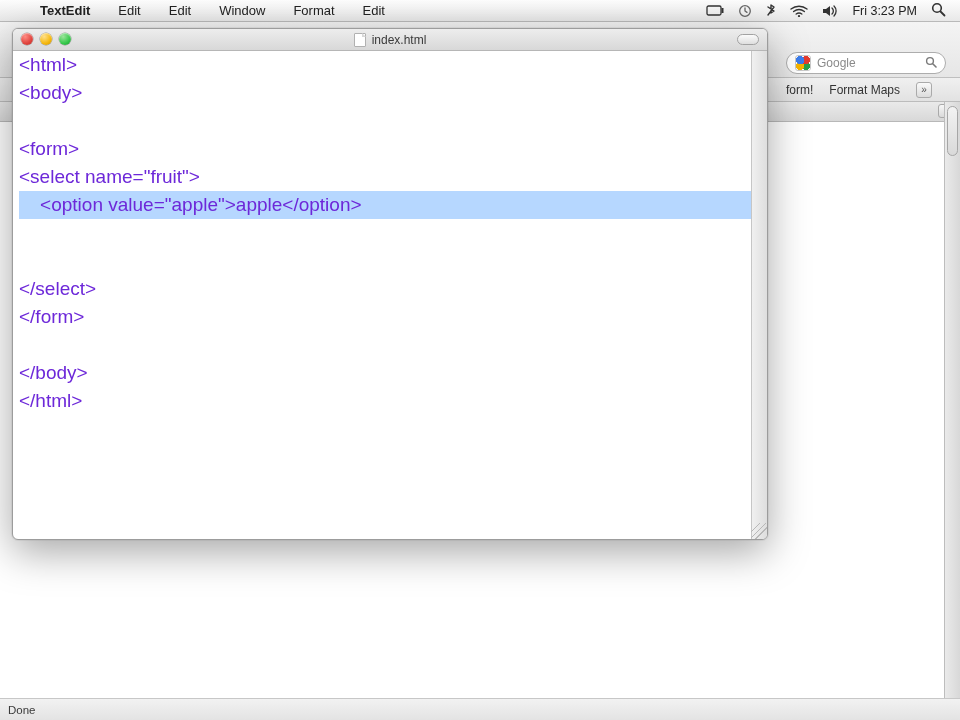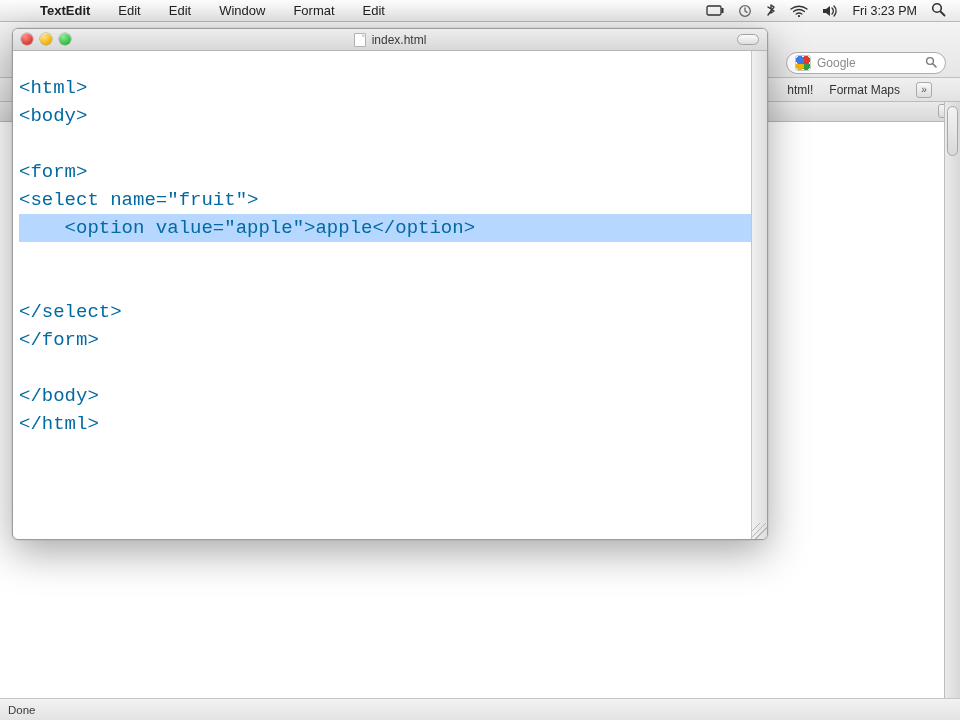--- a/index.html
+++ b/index.html
@@ -101,24 +101,23 @@
   .tl { width:12px;height:12px;border-radius:50%; box-shadow: inset 0 1px 1px rgba(255,255,255,.45), 0 0 0 0.5px rgba(0,0,0,.35);}
   .tl.red{background:radial-gradient(circle at 35% 30%, #ff8b82, #e0443e 60%, #b92e28);}
   .tl.yel{background:radial-gradient(circle at 35% 30%, #ffe08a, #f5b70c 60%, #c78f05);}
   .tl.grn{background:radial-gradient(circle at 35% 30%, #9be49a, #34c84a 60%, #1f8e30);}
   .lozenge{position:absolute; right:8px; top:5px; width:22px; height:11px; border:1px solid #a2a2a2; border-radius:6px; background:linear-gradient(#fbfbfb,#dedede);}
   .titlebar .title{margin:0 auto; font-size:12px; color:#3a3a3a; display:flex; align-items:center; gap:6px;}
   .doc-icon{width:12px;height:14px; background:#fff; border:1px solid #b1b1b1; border-radius:1px; position:relative;}
   .doc-icon::after{content:""; position:absolute; right:-1px; top:-1px; width:0; height:0; border-left:4px solid #d8d8d8; border-top:4px solid transparent;}
   .editor{
     position:absolute; inset:22px 16px 2px 6px; overflow:hidden;
-    font-family: Liberation Mono, monospace;
-    font-size: 19px; line-height: 28px; color:#0369a1;
+    font-family: Liberation Sans, sans-serif;
+    font-size: 19px; line-height: 28px; color:#6d28d9;
     white-space: pre;
-    margin-top: 23px;
   }
   .editor .line{display:block;}
   .editor .sel{
     display:block; background:#b6d7ff; margin-right:-10px; 
   }
   .window .wscroll{
     position:absolute; right:0; top:22px; bottom:0; width:16px;
     background:linear-gradient(90deg,#f0f0f0,#dedede);
     border-left:1px solid #c6c6c6;
   }
@@ -196,21 +195,21 @@
     <span>Google</span>
     <span class="mag">
       <svg width="12" height="12" viewBox="0 0 12 12">
           <circle cx="5" cy="5" r="3.4" fill="none" stroke="#7a7a7a" stroke-width="1.4"></circle>
           <line x1="8" y1="8" x2="11" y2="11" stroke="#7a7a7a" stroke-width="1.6" stroke-linecap="round"></line>
         </svg>
     </span>
   </div>
 </div>
 <div class="bookmark-bar">
-  <span>html!</span>
+  <span>form!</span>
   <span>Format Maps</span>
   <span class="chev">»</span>
 </div>
 <div class="hidden-tabrow">
   <div class="knob"></div>
 </div>
 <div class="vscroll">
   <div class="thumb"></div>
 </div>
 

